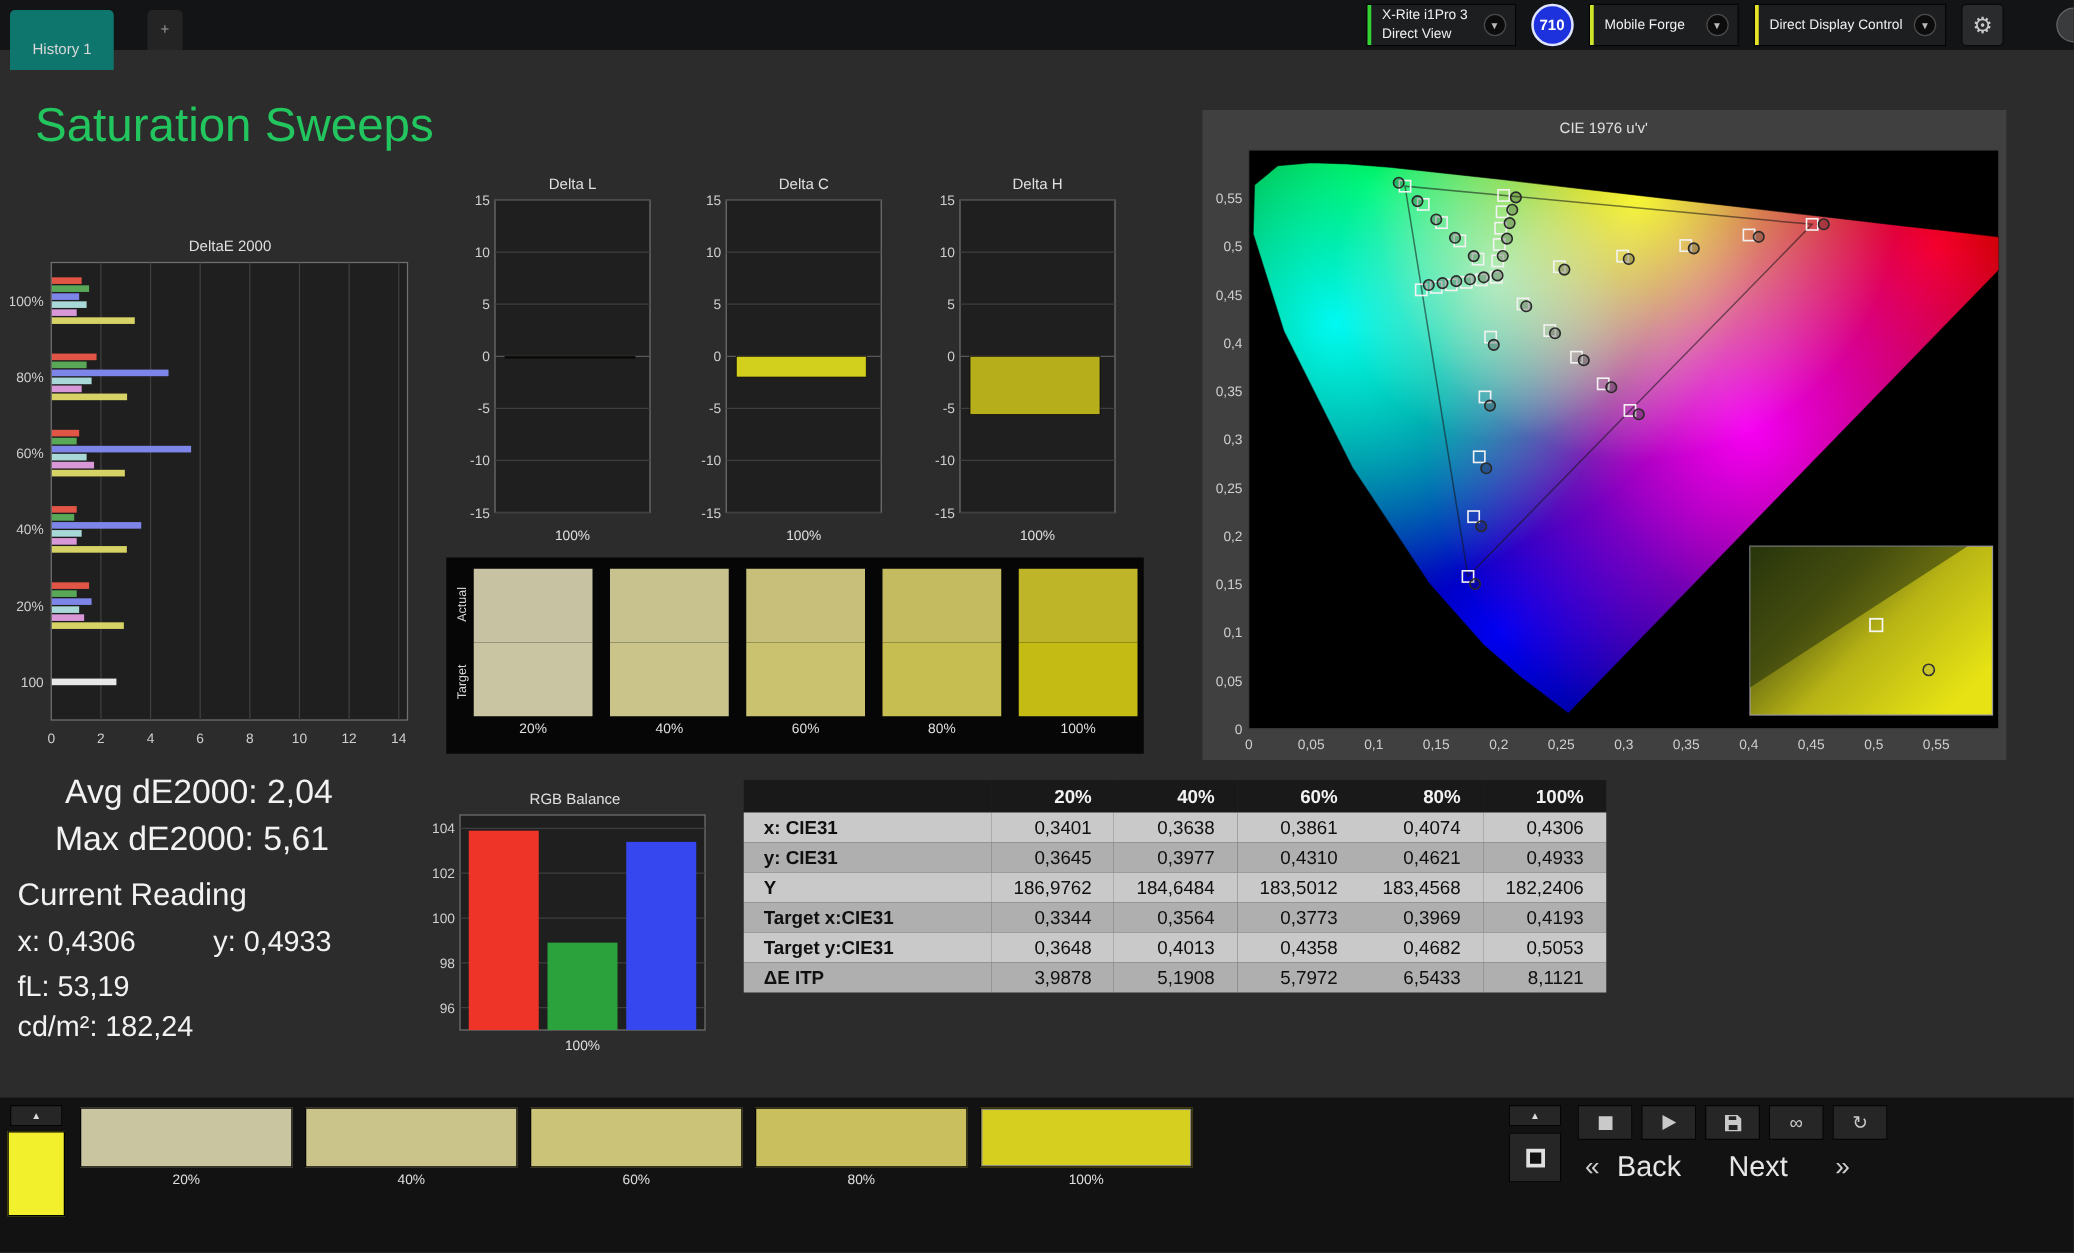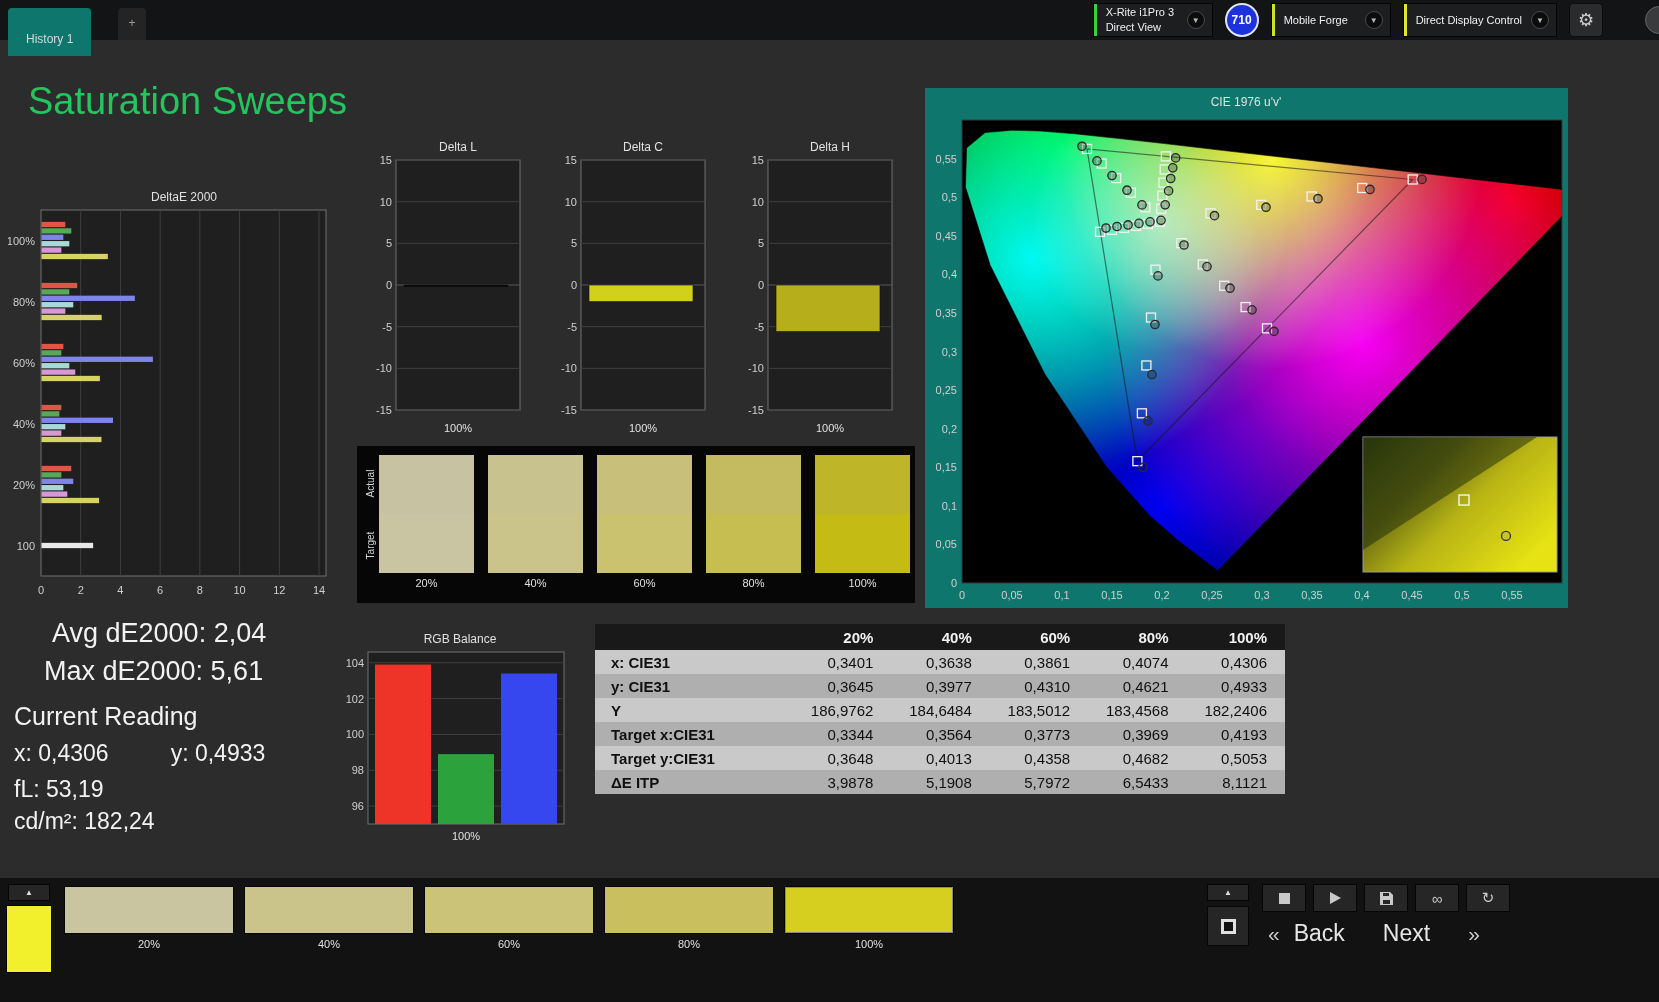--- a/index.html
+++ b/index.html
@@ -37,21 +37,21 @@
   #read-fl{left:14px;top:776px;font-size:23px;}
   #read-cd{left:14px;top:808px;font-size:23px;}
 
   
   .panel{position:absolute;}
   #deltae-panel{left:8px;top:188px;width:335px;height:412px;}
   #dl-panel{left:368px;top:138px;width:160px;height:300px;}
   #dc-panel{left:553px;top:138px;width:160px;height:300px;}
   #dh-panel{left:740px;top:138px;width:160px;height:300px;}
   #rgb-panel{left:338px;top:630px;width:238px;height:215px;}
-  #cie-panel{left:925px;top:88px;width:643px;height:520px;background:#0f766e;}
+  #cie-panel{left:962px;top:88px;width:643px;height:520px;background:#404040;}
 
   
   .strip{position:absolute;left:357px;top:446px;width:558px;height:157px;background:#060606;}
   .strip .rot{position:absolute;left:-18px;width:62px;text-align:center;color:#d8d8d8;font-size:10px;
               transform:rotate(-90deg);}
   .strip-cols{position:absolute;left:22px;top:9px;display:flex;gap:14px;}
   .scol{width:95px;}
   .scol .chip-a,.scol .chip-t{height:59px;}
   .scol .lab{text-align:center;color:#e0e0e0;font-size:11px;margin-top:4px;}
 

